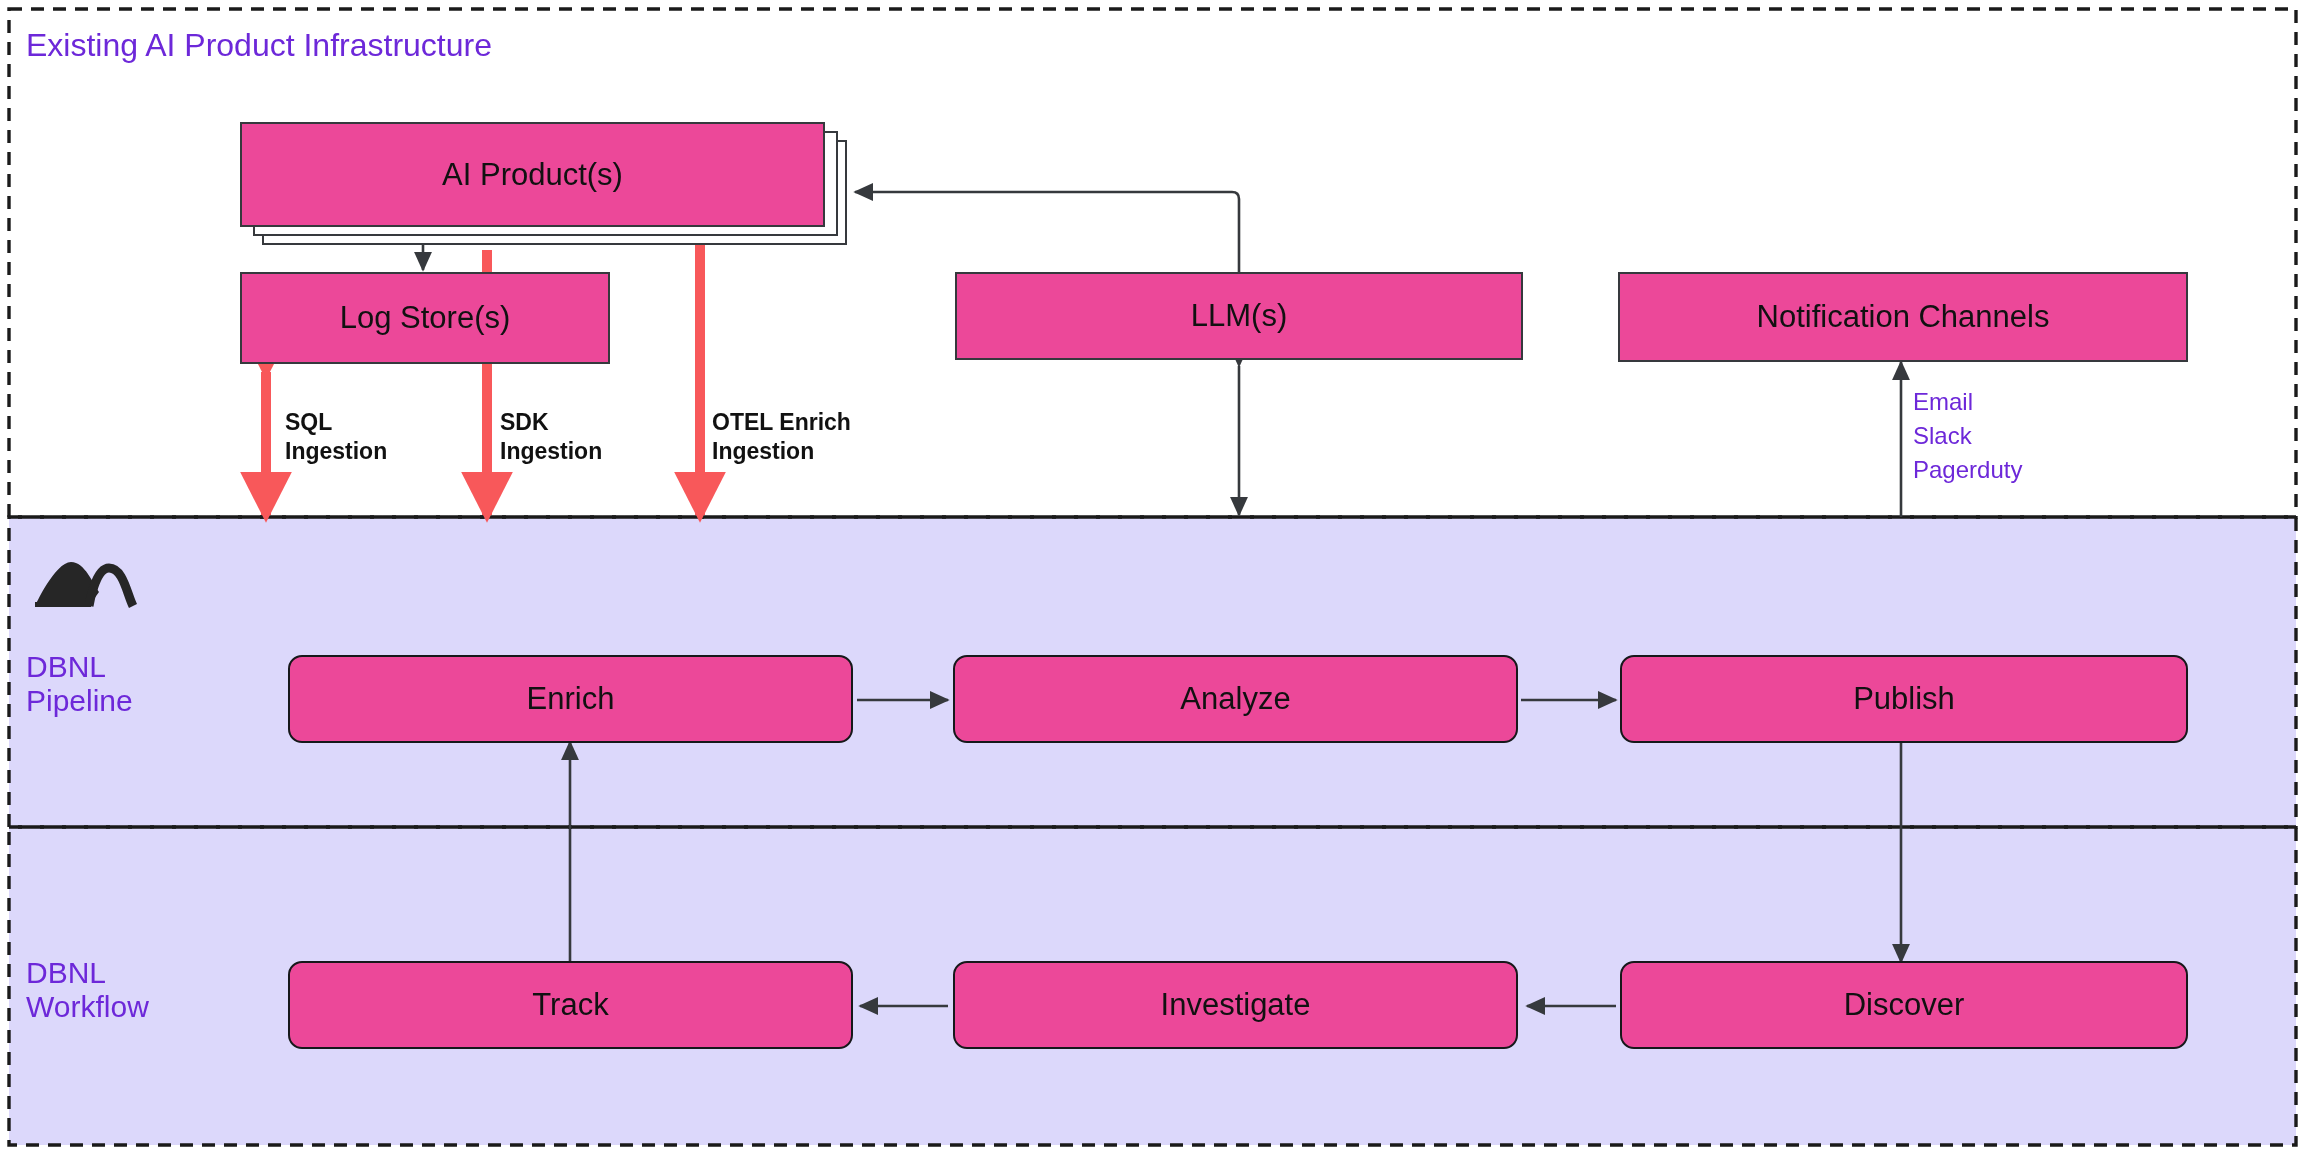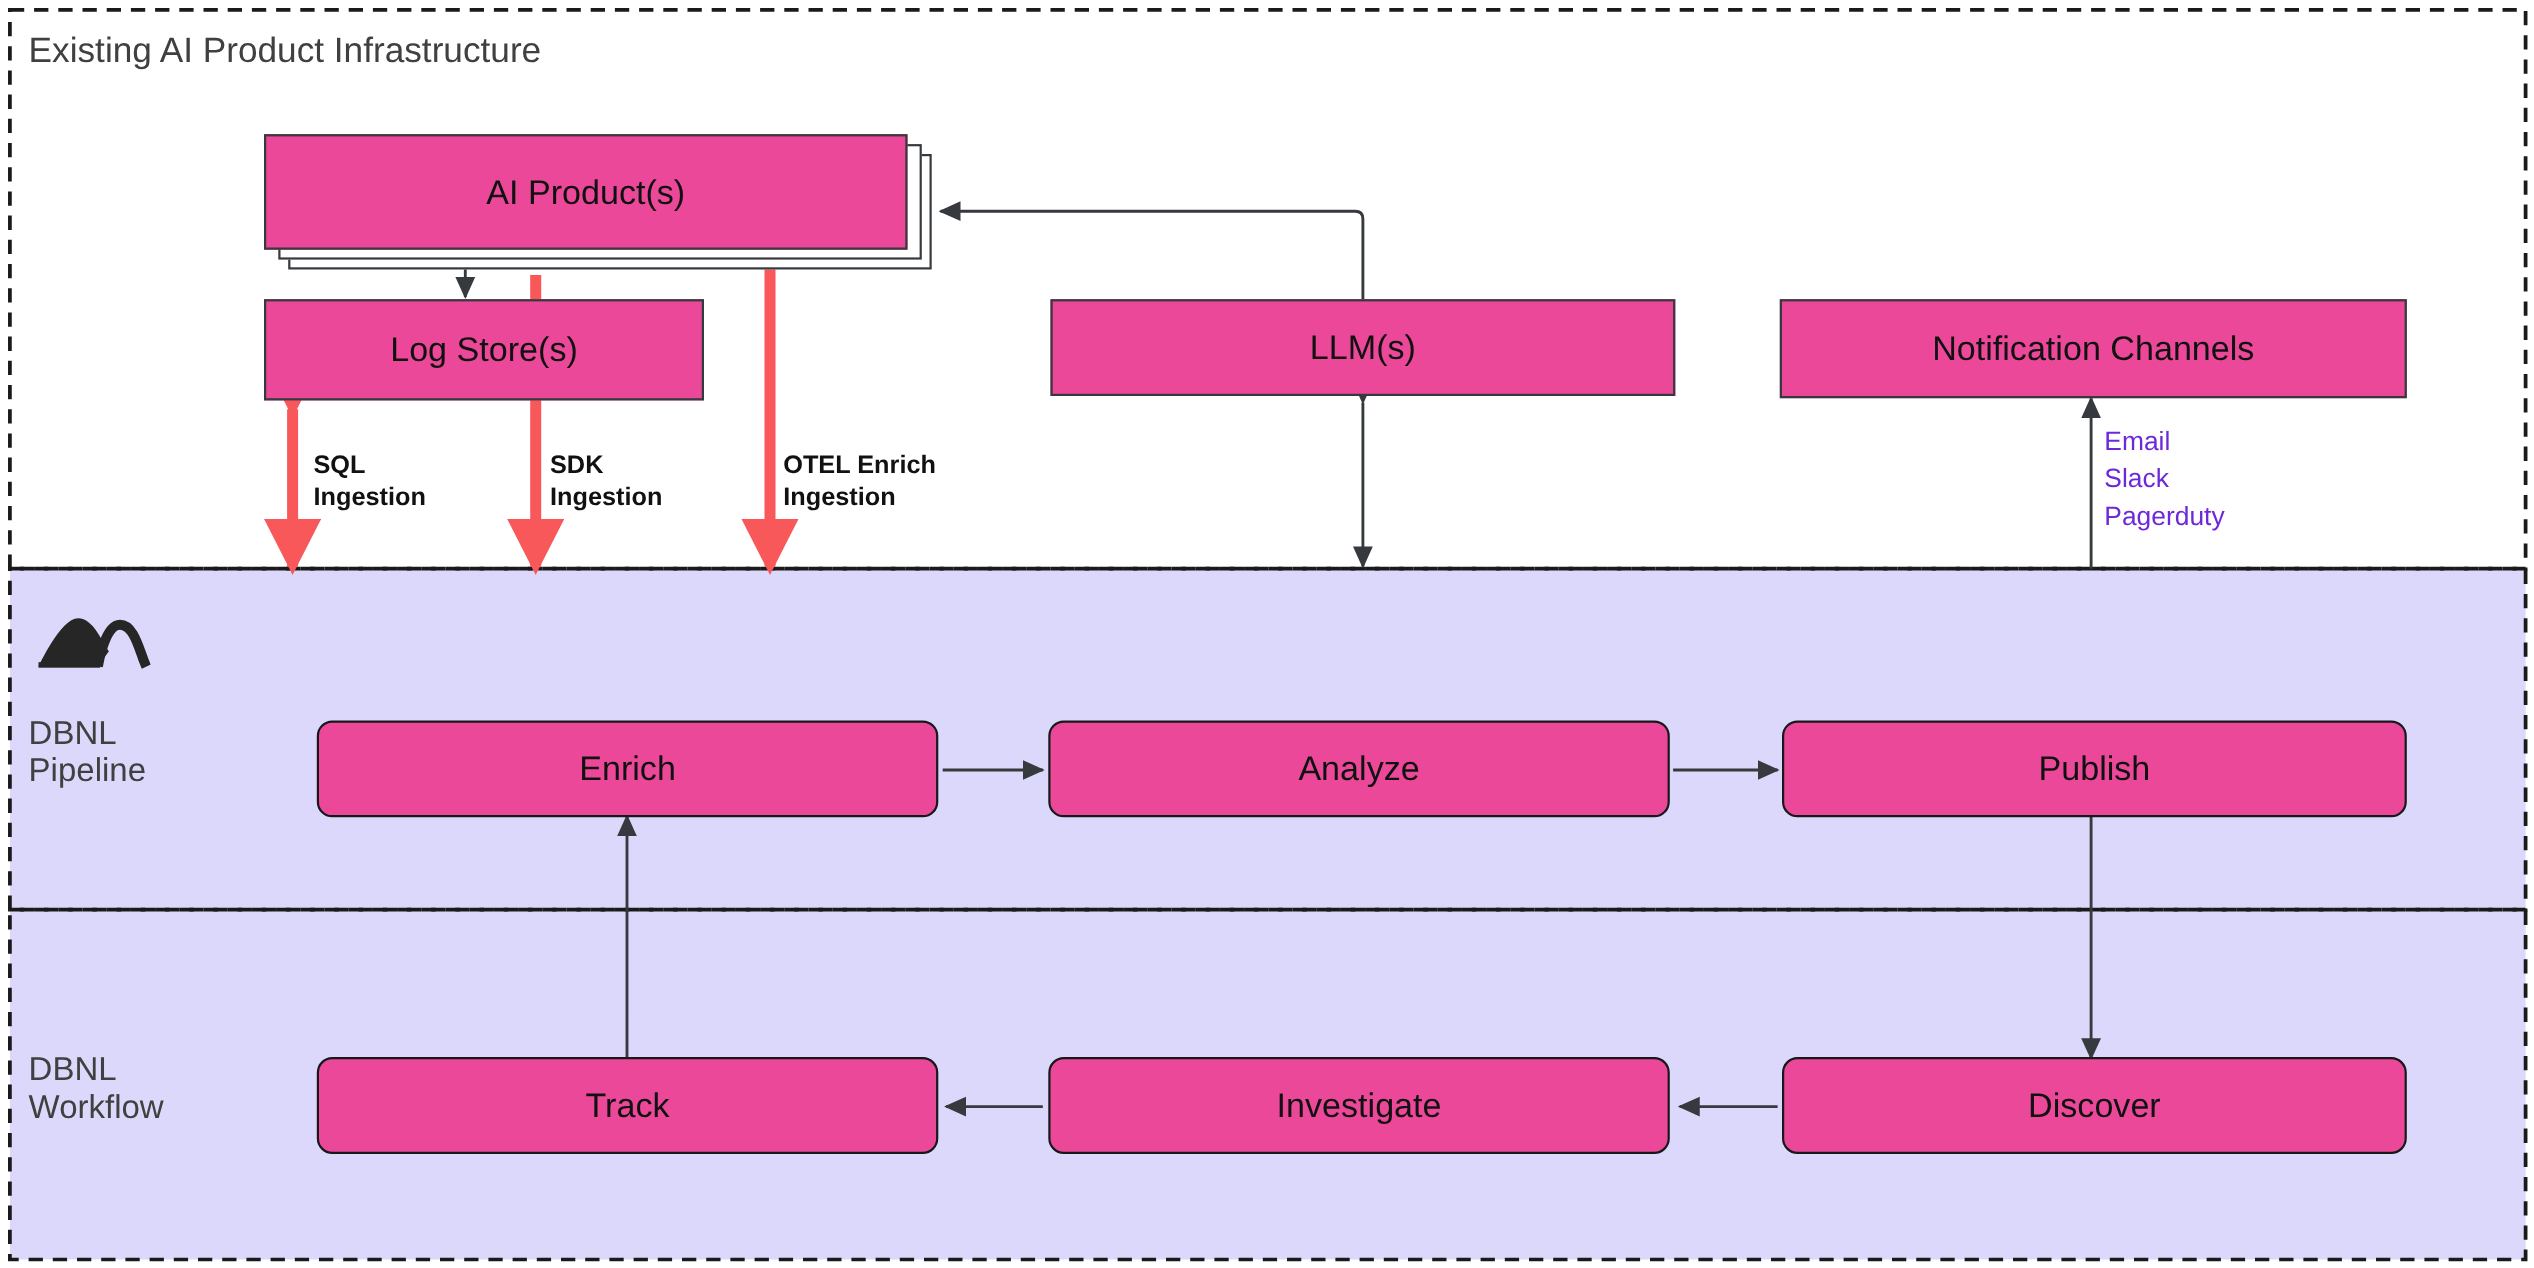--- a/index.html
+++ b/index.html
@@ -1,20 +1,20 @@
 <!DOCTYPE html>
 <html><head>
 <meta charset="utf-8">
 <style>
   html,body{margin:0;padding:0;background:#ffffff;}
   body{font-family:"Liberation Sans", sans-serif;}
   #stage{position:relative;width:2304px;height:1153px;background:#ffffff;overflow:hidden;}
   #svg{position:absolute;left:0;top:0;width:2304px;height:1153px;}
 
-  .zone-label{position:absolute;font-size:30px;color:#404040;line-height:1.12;white-space:pre-line;}
+  .zone-label{position:absolute;font-size:30px;color:#6d28d9;line-height:1.12;white-space:pre-line;}
   .node{position:absolute;box-sizing:border-box;display:flex;align-items:center;justify-content:center;
         background:#ec4899;border:2px solid #36393d;color:#111111;font-size:31px;}
   .node.round{border-radius:14px;border:2.5px solid #16181a;}
   .ghost{position:absolute;box-sizing:border-box;background:#ffffff;border:2px solid #36393d;}
   .edge-label{position:absolute;font-size:23px;font-weight:bold;color:#111111;line-height:1.24;white-space:pre-line;}
   .chan-label{position:absolute;font-size:24px;color:#6d28d9;line-height:1.42;white-space:pre-line;}
   .logo{position:absolute;}
 </style>
 </head>
 <body>
@@ -80,21 +80,21 @@
       <rect x="2" y="50" width="56" height="5" fill="#262626"></rect>
     </svg>
   </div>
 
   <div class="ghost" style="left:262px;top:140px;width:585px;height:105px;z-index:1"></div>
   <div class="ghost" style="left:253px;top:131px;width:585px;height:105px;z-index:2"></div>
   <div class="node" style="left:240px;top:122px;width:585px;height:105px;z-index:3">
     <span>AI Product(s)</span>
   </div>
 
-  <div class="node" style="left:240px;top:272px;width:400px;height:92px;">
+  <div class="node" style="left:240px;top:272px;width:370px;height:92px;">
     <span>Log Store(s)</span>
   </div>
 
   <div class="node" style="left:955px;top:272px;width:568px;height:88px;">
     <span>LLM(s)</span>
   </div>
 
   <div class="node" style="left:1618px;top:272px;width:570px;height:90px;justify-content:center;">
     <span>Notification Channels</span>
   </div>

